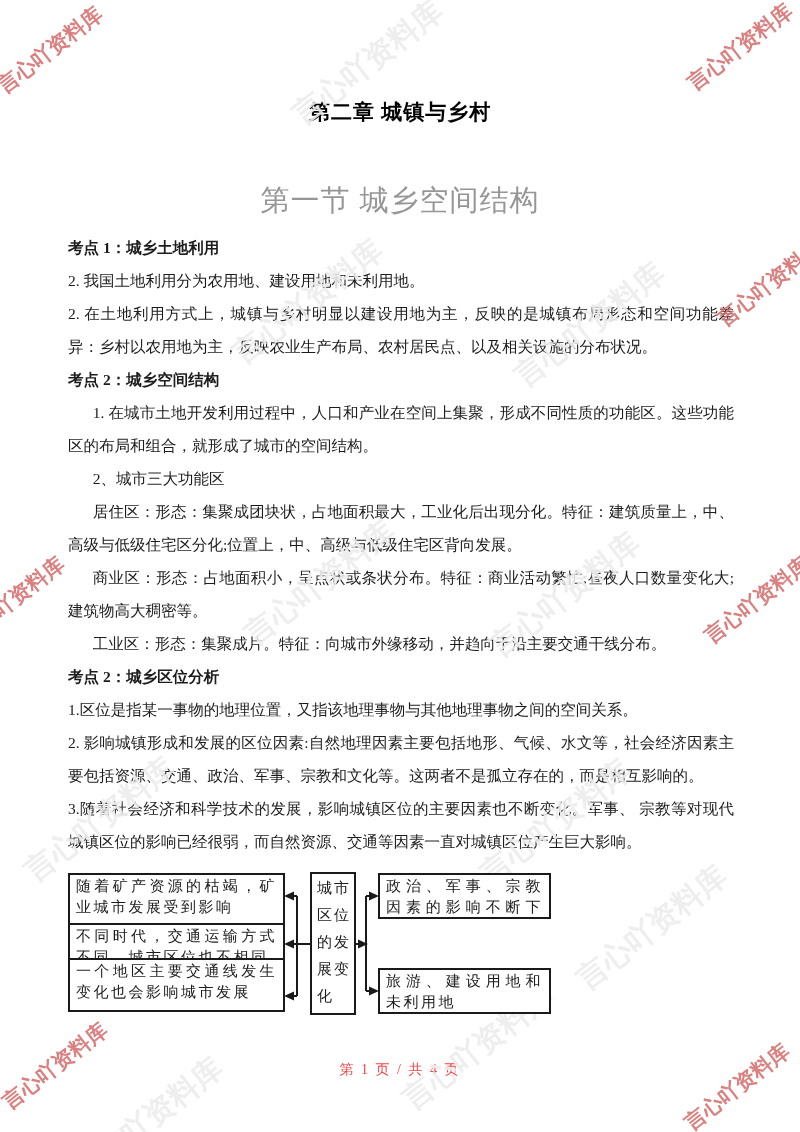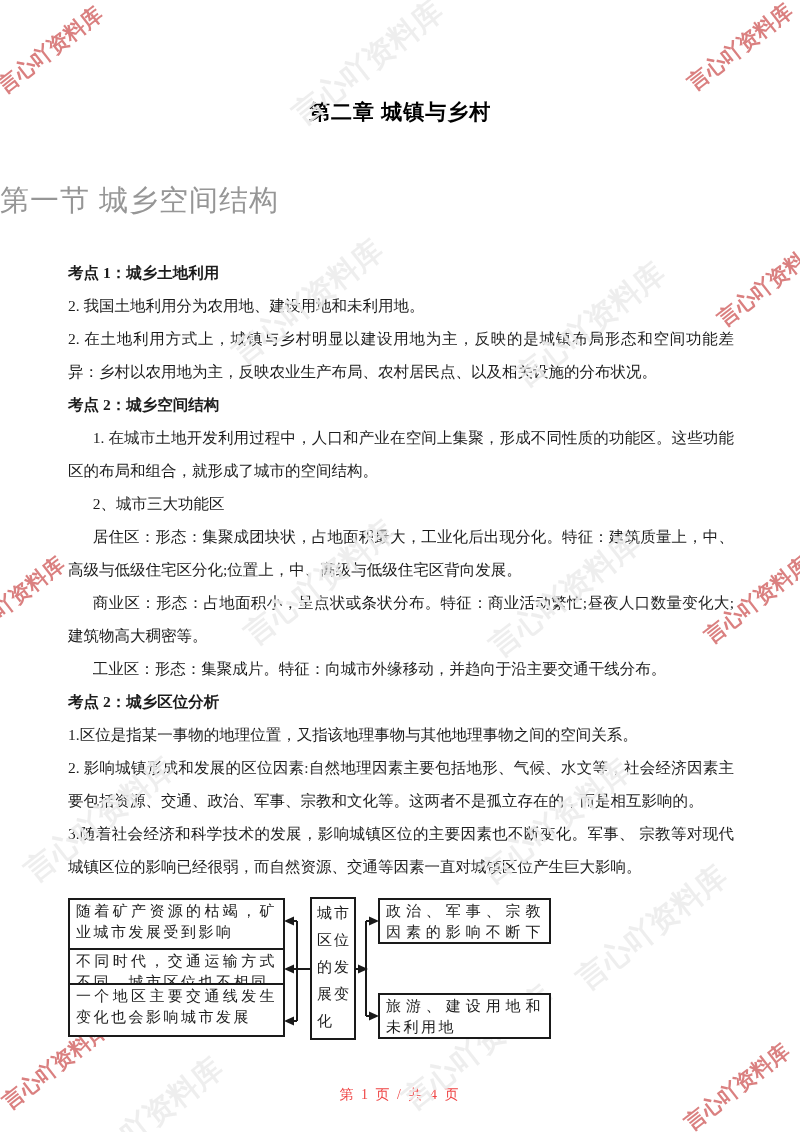--- a/index.html
+++ b/index.html
@@ -26,28 +26,29 @@
   
   .chapter-title{
     margin:0;padding-top:97px;
     text-align:center;
     font-size:21px;line-height:30px;
     font-weight:700;color:#000;
     letter-spacing:1px;
   }
   .section-title{
     margin:56px 0 0 0;
+    text-align:center;
     font-size:29px;line-height:34px;
     font-weight:400;color:#969696;
     font-family:"Liberation Sans","DejaVu Sans",sans-serif;
     letter-spacing:1px;
   }
   
   .text-block{
-    margin:39px 66px 0 68px;
+    margin:14px 66px 0 68px;
   }
   .para{
     margin:0;
     font-size:15.5px;
     line-height:33px;
     text-align:justify;
   }
   .para.heading{font-weight:700;}
   .para.indent{text-indent:1.6em;}
   

